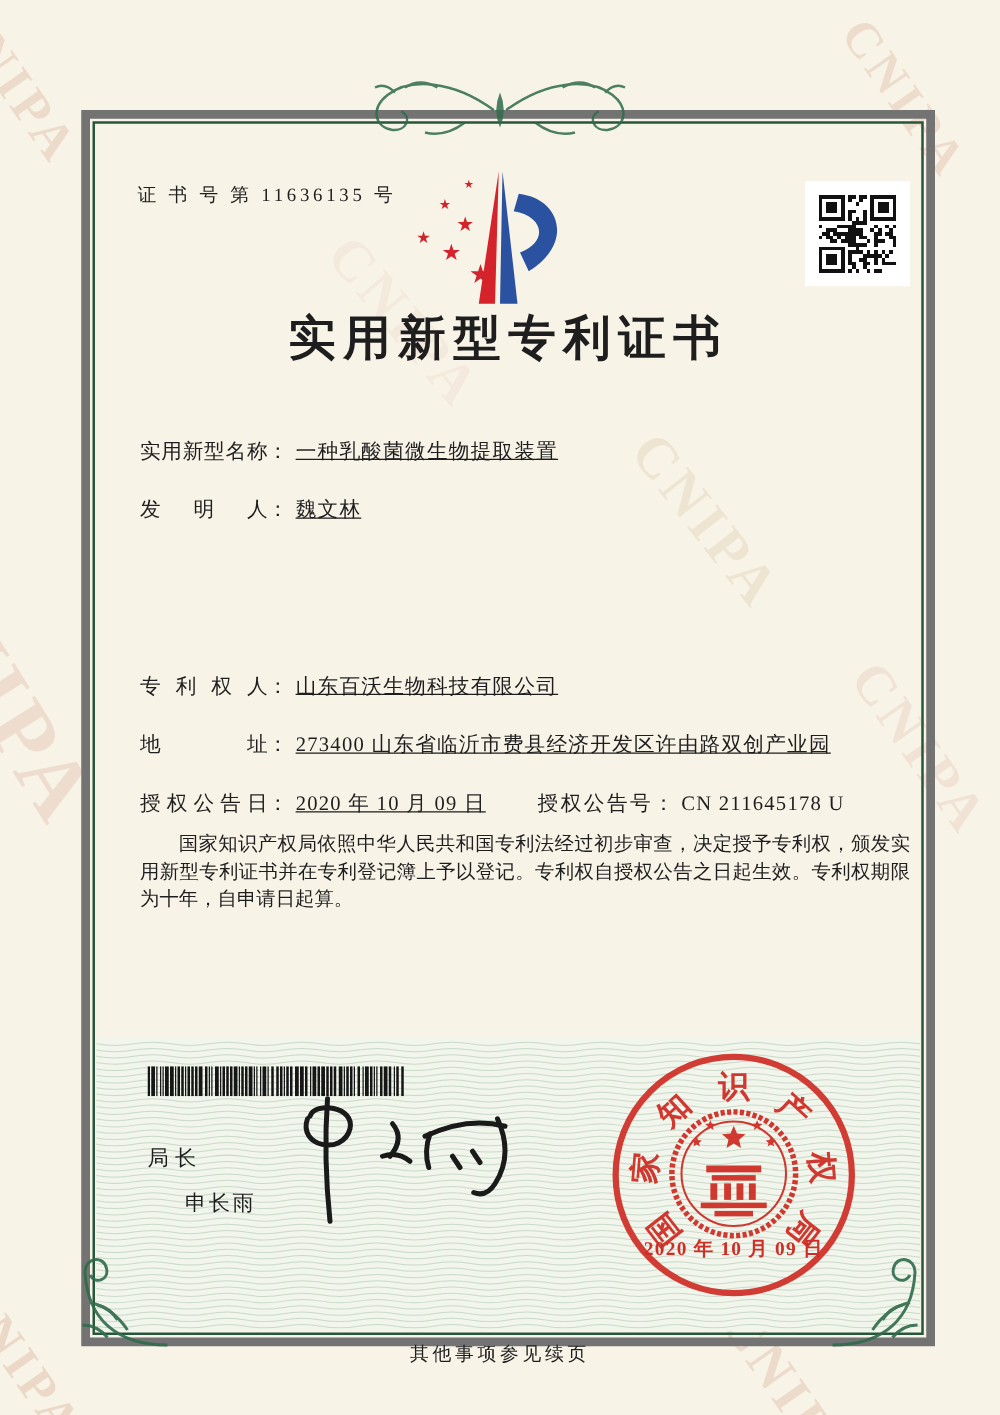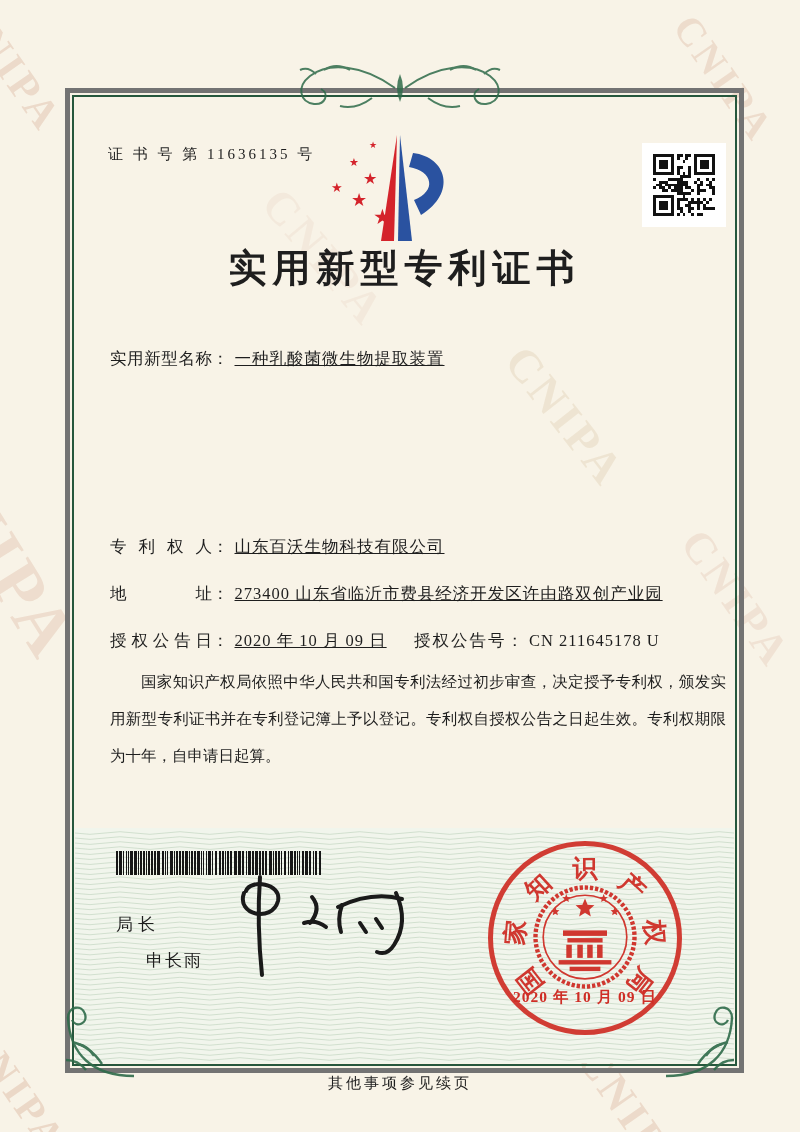--- a/index.html
+++ b/index.html
@@ -11,21 +11,21 @@
   }
   
   .wm{
     position:absolute;font-family:"Liberation Serif","DejaVu Serif",serif;
     font-weight:bold;color:#cf9b80;letter-spacing:4px;user-select:none;
     transform-origin:0 0;pointer-events:none;z-index:0;
   }
   
   .cert{
     position:absolute;left:65px;top:88px;width:669px;height:975px;
-    border:5px solid #737373;z-index:1;
+    border:7px solid #737373;z-index:1;
   }
   .cert-inner{
     position:absolute;inset:2px;border:2px solid #26573d;
   }
   
   .cert-no{
     position:absolute;left:38px;top:52px;font-size:15px;letter-spacing:3px;z-index:2;
   }
   .logo{position:absolute;left:255px;top:40px;width:150px;height:110px;z-index:2;}
   .logo .star{position:absolute;color:#d4232b;line-height:1;}
@@ -36,25 +36,25 @@
   .qr svg{width:100%;height:100%;display:block;}
   .title{
     position:absolute;left:0;top:150px;width:100%;text-align:center;
     font-size:38px;font-weight:bold;letter-spacing:6px;z-index:2;
   }
   
   .frow{position:absolute;left:40px;width:615px;font-size:16.5px;z-index:2;white-space:nowrap;text-decoration:underline;}
   .flabel{display:inline-block;width:102px;text-align:justify;text-align-last:justify;vertical-align:bottom;}
   .fcolon{display:inline-block;margin-right:6px;}
   .fvalue{letter-spacing:1px;}
-  .fcol2{position:absolute;left:304px;top:0;}
+  .fcol2{position:absolute;left:318px;top:0;}
   
   .bodytext{
     position:absolute;left:40px;top:570px;width:616px;z-index:2;
-    font-size:15.5px;line-height:37px;text-align:justify;
+    font-size:15.5px;line-height:22px;text-align:justify;
   }
   .bodytext p{margin:0;text-indent:2em;}
   
   .band{
     position:absolute;left:5px;right:5px;top:735px;bottom:5px;
     background:#f1f5ec;z-index:1;
   }
   .band svg{width:100%;height:100%;display:block;}
   .barcode{position:absolute;left:46px;top:758px;width:210px;height:24px;z-index:2;}
   .issuer-title{position:absolute;left:46px;top:820px;font-size:17px;letter-spacing:5px;z-index:2;font-family:Liberation Sans, sans-serif;}
@@ -393,20 +393,23 @@
         <rect x="17" y="22" width="1" height="1" fill="#111"></rect>
         <rect x="18" y="22" width="1" height="1" fill="#111"></rect>
       </svg>
   </div>
 
   <div class="title">实用新型专利证书</div>
 
   <div class="frow" style="top:255px">
     <span class="flabel">实用新型名称</span><span class="fcolon">：</span><span class="fvalue">一种乳酸菌微生物提取装置</span>
   </div>
+  <div class="frow" style="top:302px">
+    <span class="flabel">发明人</span><span class="fcolon">：</span><span class="fvalue">魏文林</span>
+  </div>
   <div class="frow" style="top:443px">
     <span class="flabel">专利权人</span><span class="fcolon">：</span><span class="fvalue">山东百沃生物科技有限公司</span>
   </div>
   <div class="frow" style="top:490px">
     <span class="flabel">地址</span><span class="fcolon">：</span><span class="fvalue">273400 山东省临沂市费县经济开发区许由路双创产业园</span>
   </div>
   <div class="frow" style="top:537px">
     <span class="flabel">授权公告日</span><span class="fcolon">：</span><span class="fvalue">2020 年 10 月 09 日</span>
     <span class="fcol2">
       <span class="flabel" style="width:auto;letter-spacing:2px;">授权公告号</span><span class="fcolon">：</span><span class="fvalue">CN 211645178 U</span>

